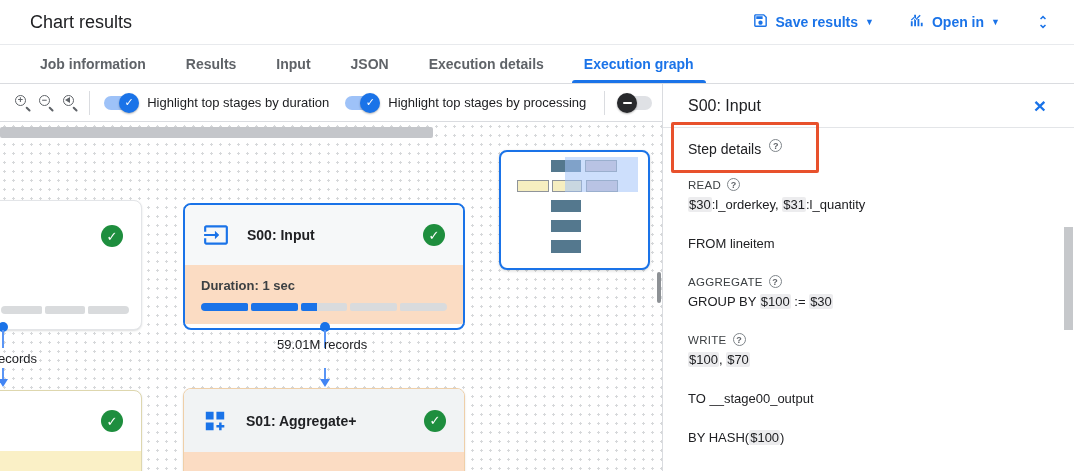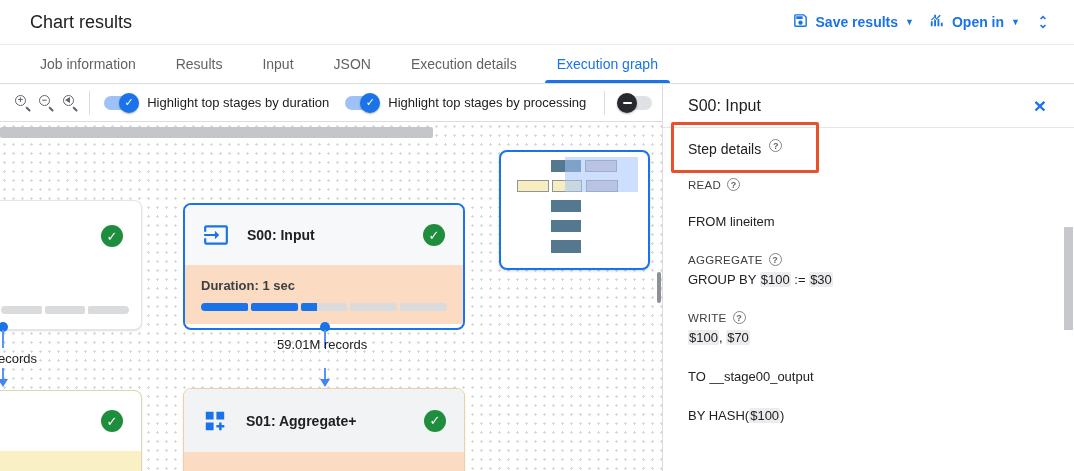--- a/index.html
+++ b/index.html
@@ -4,29 +4,29 @@
 <style>
   * { margin:0; padding:0; box-sizing:border-box; }
   html,body { background:#fff; }
   body { font-family:"Liberation Sans","DejaVu Sans",sans-serif; color:#202124; }
   #app { position:relative; width:1074px; height:471px; background:#fff; overflow:hidden; }
 
   
   .app-header { height:45px; display:flex; align-items:center; justify-content:space-between;
     padding:0 22px 0 30px; border-bottom:1px solid #e8eaed; }
   .page-title { font-size:18px; color:#202124; }
-  .header-actions { display:flex; align-items:center; gap:14px; }
+  .header-actions { display:flex; align-items:center; gap:34px; }
   .hbtn { display:flex; align-items:center; gap:7px; color:#1a73e8; font-size:14px; font-weight:bold; cursor:pointer; }
   .hbtn svg { width:17px; height:17px; fill:#1a73e8; }
   .caret { font-size:9px; line-height:1; }
   .unfold-btn svg { width:18px; height:18px; fill:#1a73e8; display:block; }
 
   
   .tab-bar { height:39px; display:flex; align-items:stretch; padding-left:20px; border-bottom:1px solid #dadce0; }
-  .tab { display:flex; align-items:center; padding:0 20px; font-size:14px; color:#5f6368; font-weight:normal;
+  .tab { display:flex; align-items:center; padding:0 20px; font-size:14px; color:#5f6368; font-weight:bold;
     position:relative; cursor:pointer; white-space:nowrap; }
   .tab.active { color:#1a73e8; }
   .tab.active::after { content:""; position:absolute; left:8px; right:8px; bottom:0; height:3px;
     background:#1a73e8; border-radius:3px 3px 0 0; }
 
   
   .main { position:relative; display:flex; height:387px; }
   .graph-col { width:662px; display:flex; flex-direction:column; }
 
   
@@ -311,20 +311,21 @@
         <div class="step-details">
           <span>Step details</span>
           <span class="help">?</span>
         </div>
         <div id="panel-sections">
             <div class="psec">
               <div class="plabel">
                 <span>READ</span>
                 <span class="help" style="top: 0px;">?</span>
               </div>
+              <div class="pval"><span class="hl">$30</span><span>:l_orderkey, </span><span class="hl">$31</span><span>:l_quantity</span></div>
             </div>
             <div class="psec">
               <div class="pval"><span>FROM lineitem</span></div>
             </div>
             <div class="psec">
               <div class="plabel">
                 <span>AGGREGATE</span>
                 <span class="help" style="top: 0px;">?</span>
               </div>
               <div class="pval"><span>GROUP BY </span><span class="hl">$100</span><span> := </span><span class="hl">$30</span></div>

